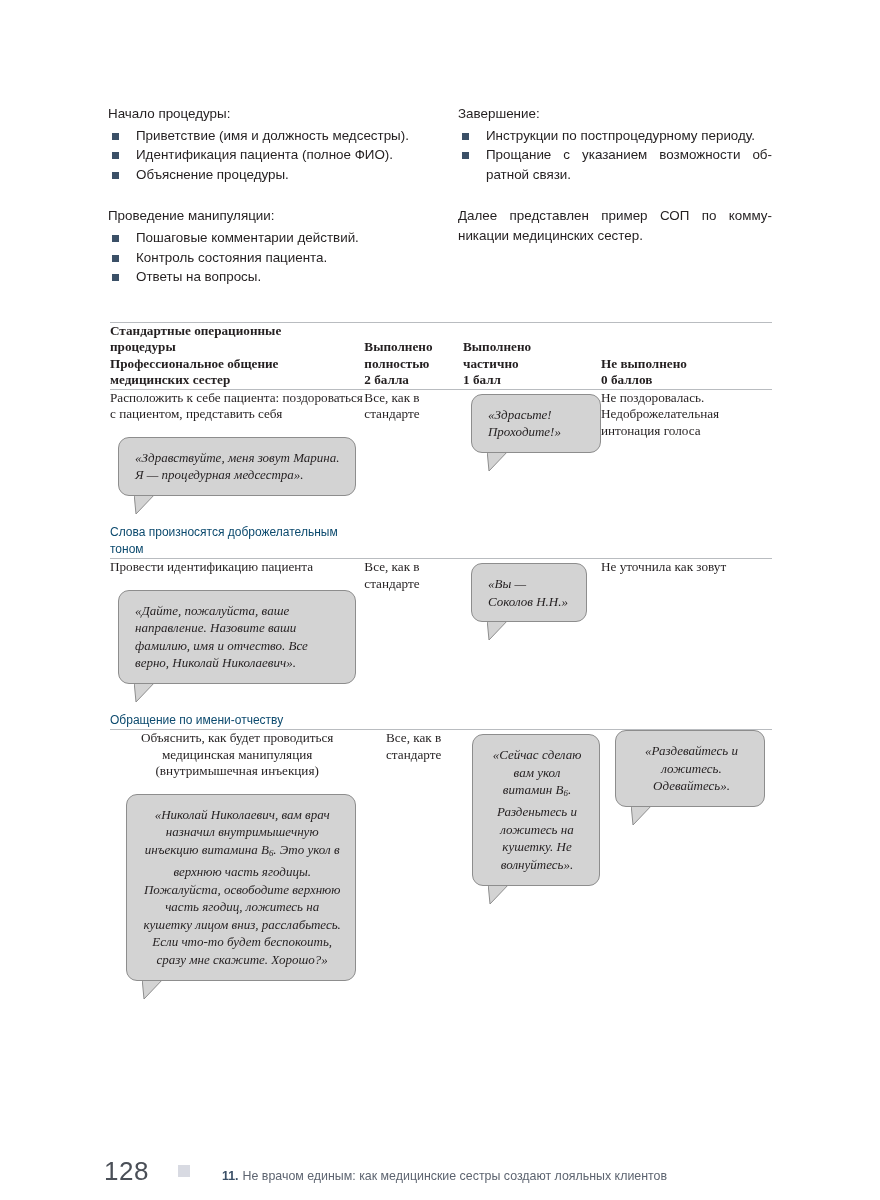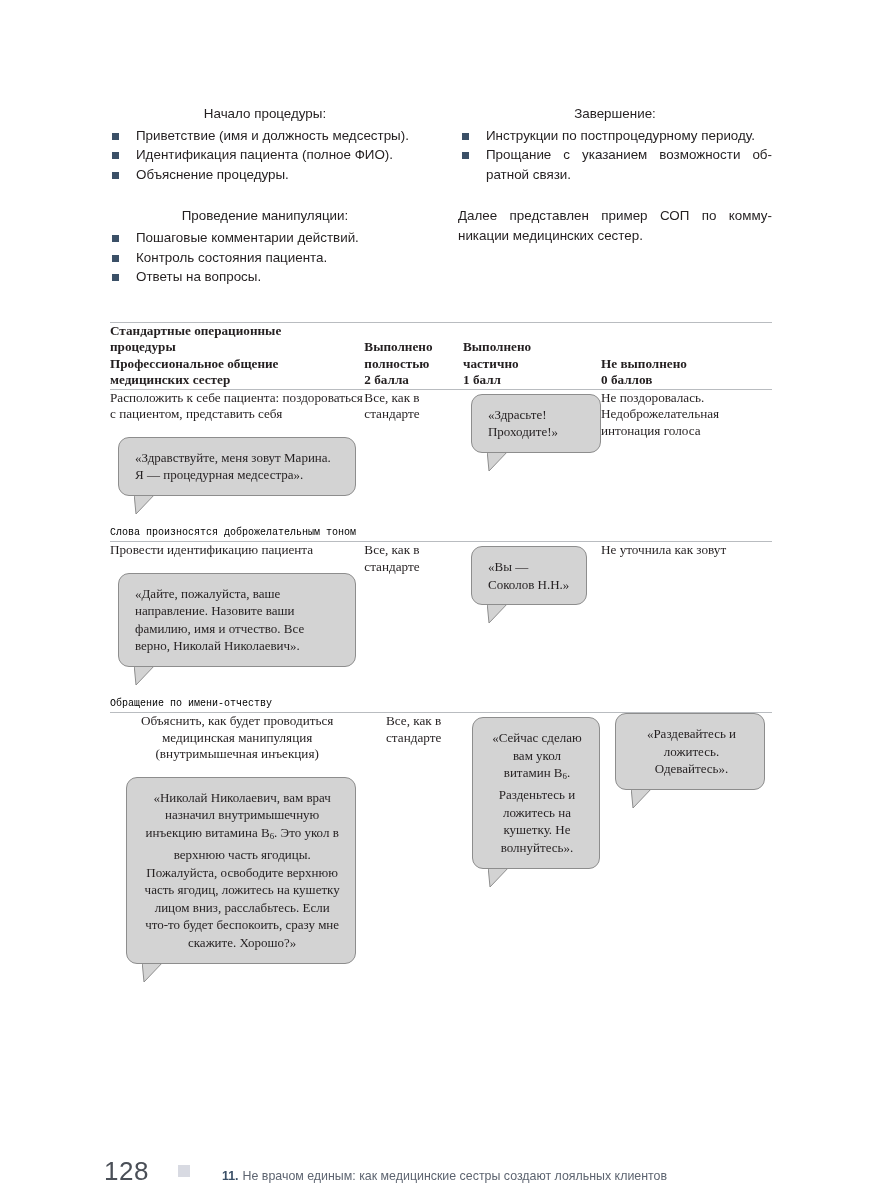--- a/index.html
+++ b/index.html
@@ -27,21 +27,20 @@
   }
   .intro-col {
     width: 314px;
   }
   .intro-lead {
     font-family: "Liberation Sans", sans-serif;
     font-size: 13.4px;
     line-height: 19.6px;
     color: #231f20;
     margin: 0 0 2px 0;
-    text-align: center;
   }
   .intro-lead.spaced {
     margin-top: 22px;
   }
   ul.bullets {
     list-style: none;
     margin: 0;
     padding: 0;
   }
   ul.bullets li {
@@ -119,42 +118,43 @@
     margin: 14px 0 6px 8px;
     position: relative;
     display: inline-block;
   }
   .bubble {
     background: #d3d3d3;
     border: 1px solid #8d8d8d;
     border-radius: 11px;
     padding: 11px 14px 11px 16px;
     font-family: "Liberation Serif", serif;
+    font-style: italic;
     font-size: 13px;
     line-height: 17.6px;
     color: #231f20;
     position: relative;
     z-index: 2;
   }
   .bubble-tail {
     position: absolute;
     left: 16px;
     bottom: -19px;
     width: 24px;
     height: 22px;
     z-index: 1;
   }
   .bubble-wrap.tail-space {
     margin-bottom: 26px;
   }
   .caption {
-    font-family: Liberation Mono, monospace;
-    font-size: 10px;
+    font-family: Liberation Sans, sans-serif;
+    font-size: 12px;
     line-height: 17px;
-    color: #000000;
+    color: #0c4a6e;
     margin-top: 2px;
   }
   .b-wide  .bubble { width: 206px; }
   .b-mid   .bubble { width: 198px; }
   .b-narr  .bubble { width: 98px; }
   .b-small .bubble { width: 84px; }
   .b-col3  .bubble { width: 96px; }
   .b-col4  .bubble { width: 118px; }
 
   sub { font-size: 0.68em; vertical-align: -0.28em; }

